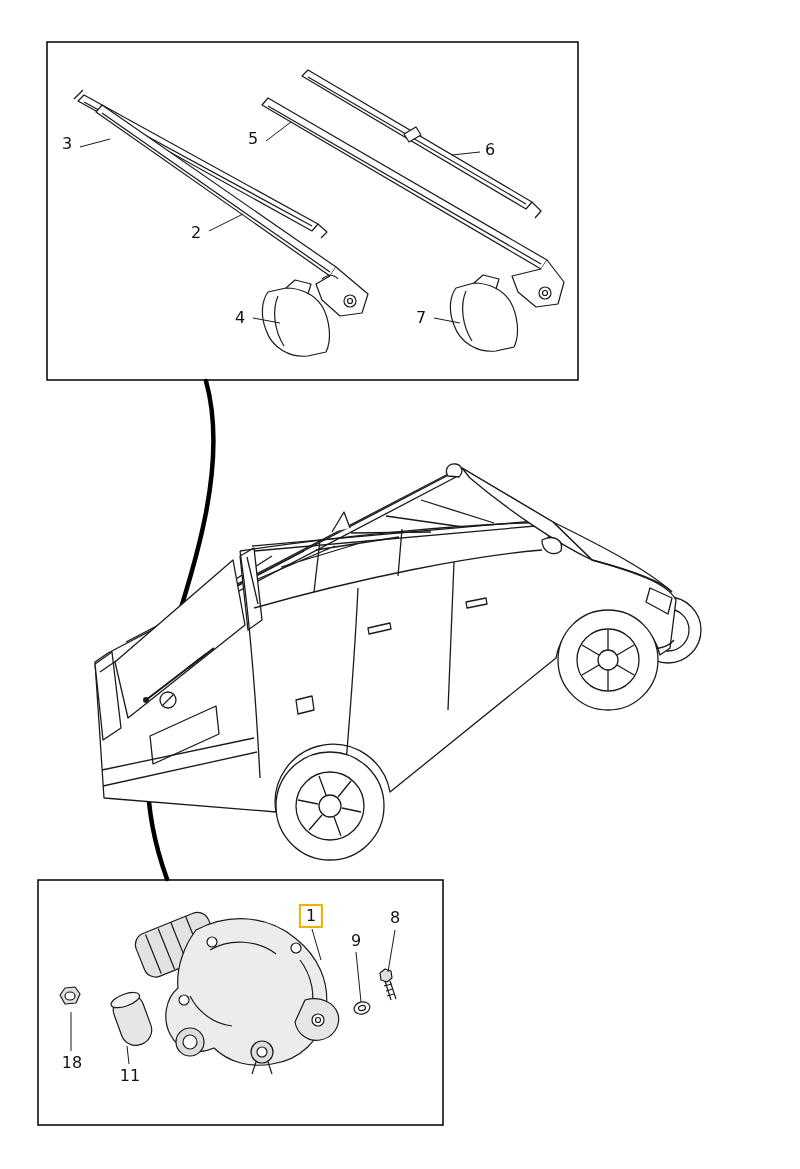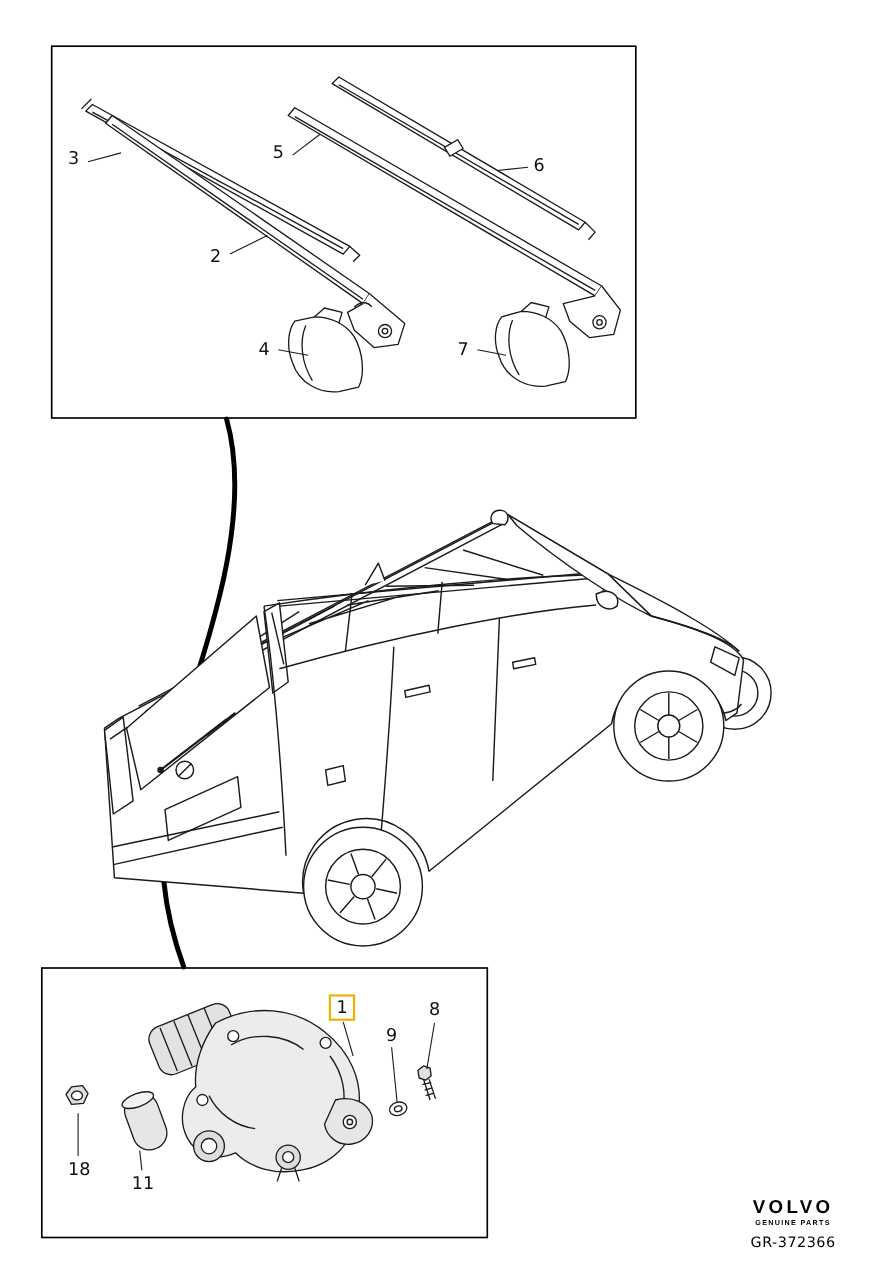--- a/index.html
+++ b/index.html
@@ -191,19 +191,14 @@
   <div class="callout" style="left:67px;top:144px;">3</div>
   <div class="callout" style="left:240px;top:318px;">4</div>
   <div class="callout" style="left:253px;top:139px;">5</div>
   <div class="callout" style="left:490px;top:150px;">6</div>
   <div class="callout" style="left:421px;top:318px;">7</div>
   <div class="callout" style="left:395px;top:918px;">8</div>
   <div class="callout" style="left:356px;top:941px;">9</div>
   <div class="callout" style="left:72px;top:1063px;">18</div>
   <div class="callout" style="left:130px;top:1076px;">11</div>
 
-  <div class="brand-block">
-    <div class="brand-name">VOLVO</div>
-    <div class="brand-sub">GENUINE PARTS</div>
-    <div class="doc-code">GR-372366</div>
-  </div>
 
 </div>
 
 </body></html>

